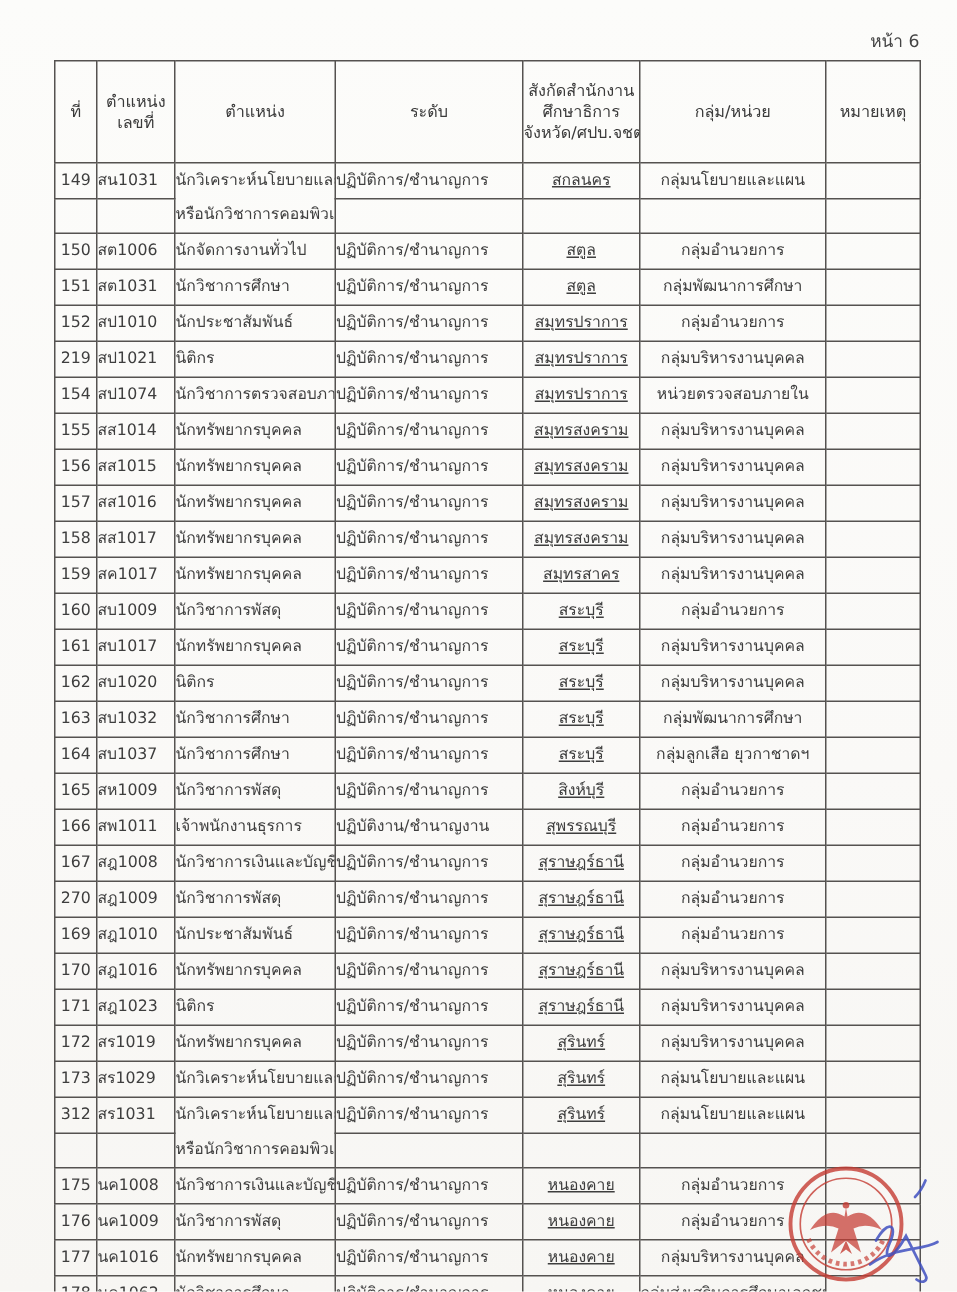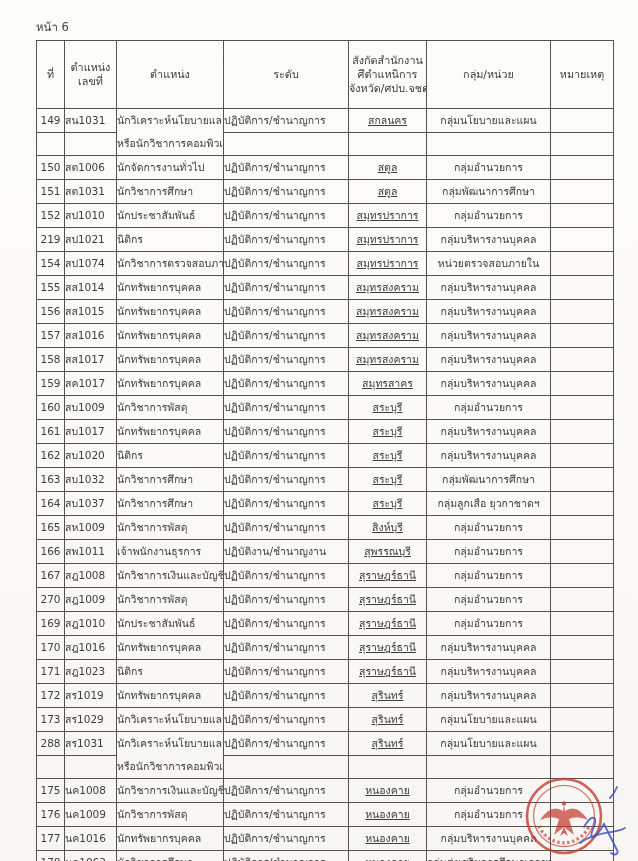--- a/index.html
+++ b/index.html
@@ -8,21 +8,21 @@
     background:#fbfbf9;
     font-family:"DejaVu Sans","Liberation Sans",sans-serif;
     color:#3c3c3c;
     position:relative;
     overflow:hidden;
   }
   .sheet{position:absolute;left:0;top:0;width:638px;height:861px;
     background:linear-gradient(180deg,#fcfcfa 0%,#faf9f7 60%,#f7f6f3 100%);}
   .page-label{
     position:absolute;top:18px;left:36px;width:577px;
-    text-align:left;font-size:11.5px;color:#454545;
+    text-align:right;font-size:11.5px;color:#454545;
   }
   table.roster{
     position:absolute;left:36px;top:40px;
     width:577px;border-collapse:collapse;table-layout:fixed;
     font-size:10.5px;color:#3e3e3e;
   }
   table.roster th, table.roster td{
     border:1px solid #555250;
     padding:0;overflow:hidden;white-space:nowrap;
   }
@@ -63,21 +63,21 @@
       <tr>
         <th>ที่</th>
         <th>
           <span>ตำแหน่ง</span><br>
           <span>เลขที่</span>
         </th>
         <th>ตำแหน่ง</th>
         <th>ระดับ</th>
         <th>
           <span>สังกัดสำนักงาน</span><br>
-          <span>ศึตำแหนิการ</span><br>
+          <span>ศึกษาธิการ</span><br>
           <span>จังหวัด/ศปบ.จชต.</span>
         </th>
         <th>กลุ่ม/หน่วย</th>
         <th>หมายเหตุ</th>
       </tr>
     </thead>
     <tbody>
         <tr>
           <td class="c-no">149</td>
           <td class="c-code">สน1031</td>
@@ -308,21 +308,21 @@
         <tr>
           <td class="c-no">173</td>
           <td class="c-code">สร1029</td>
           <td class="c-position">นักวิเคราะห์นโยบายและแผน</td>
           <td class="c-level">ปฏิบัติการ/ชำนาญการ</td>
           <td class="c-province">สุรินทร์</td>
           <td class="c-group">กลุ่มนโยบายและแผน</td>
           <td class="c-remark"></td>
         </tr>
         <tr>
-          <td class="c-no">288</td>
+          <td class="c-no">312</td>
           <td class="c-code">สร1031</td>
           <td class="c-position two-line" rowspan="2">
             <div>นักวิเคราะห์นโยบายและแผน</div>
             <div>หรือนักวิชาการคอมพิวเตอร์</div>
           </td>
           <td class="c-level">ปฏิบัติการ/ชำนาญการ</td>
           <td class="c-province">สุรินทร์</td>
           <td class="c-group">กลุ่มนโยบายและแผน</td>
           <td class="c-remark"></td>
         </tr>

